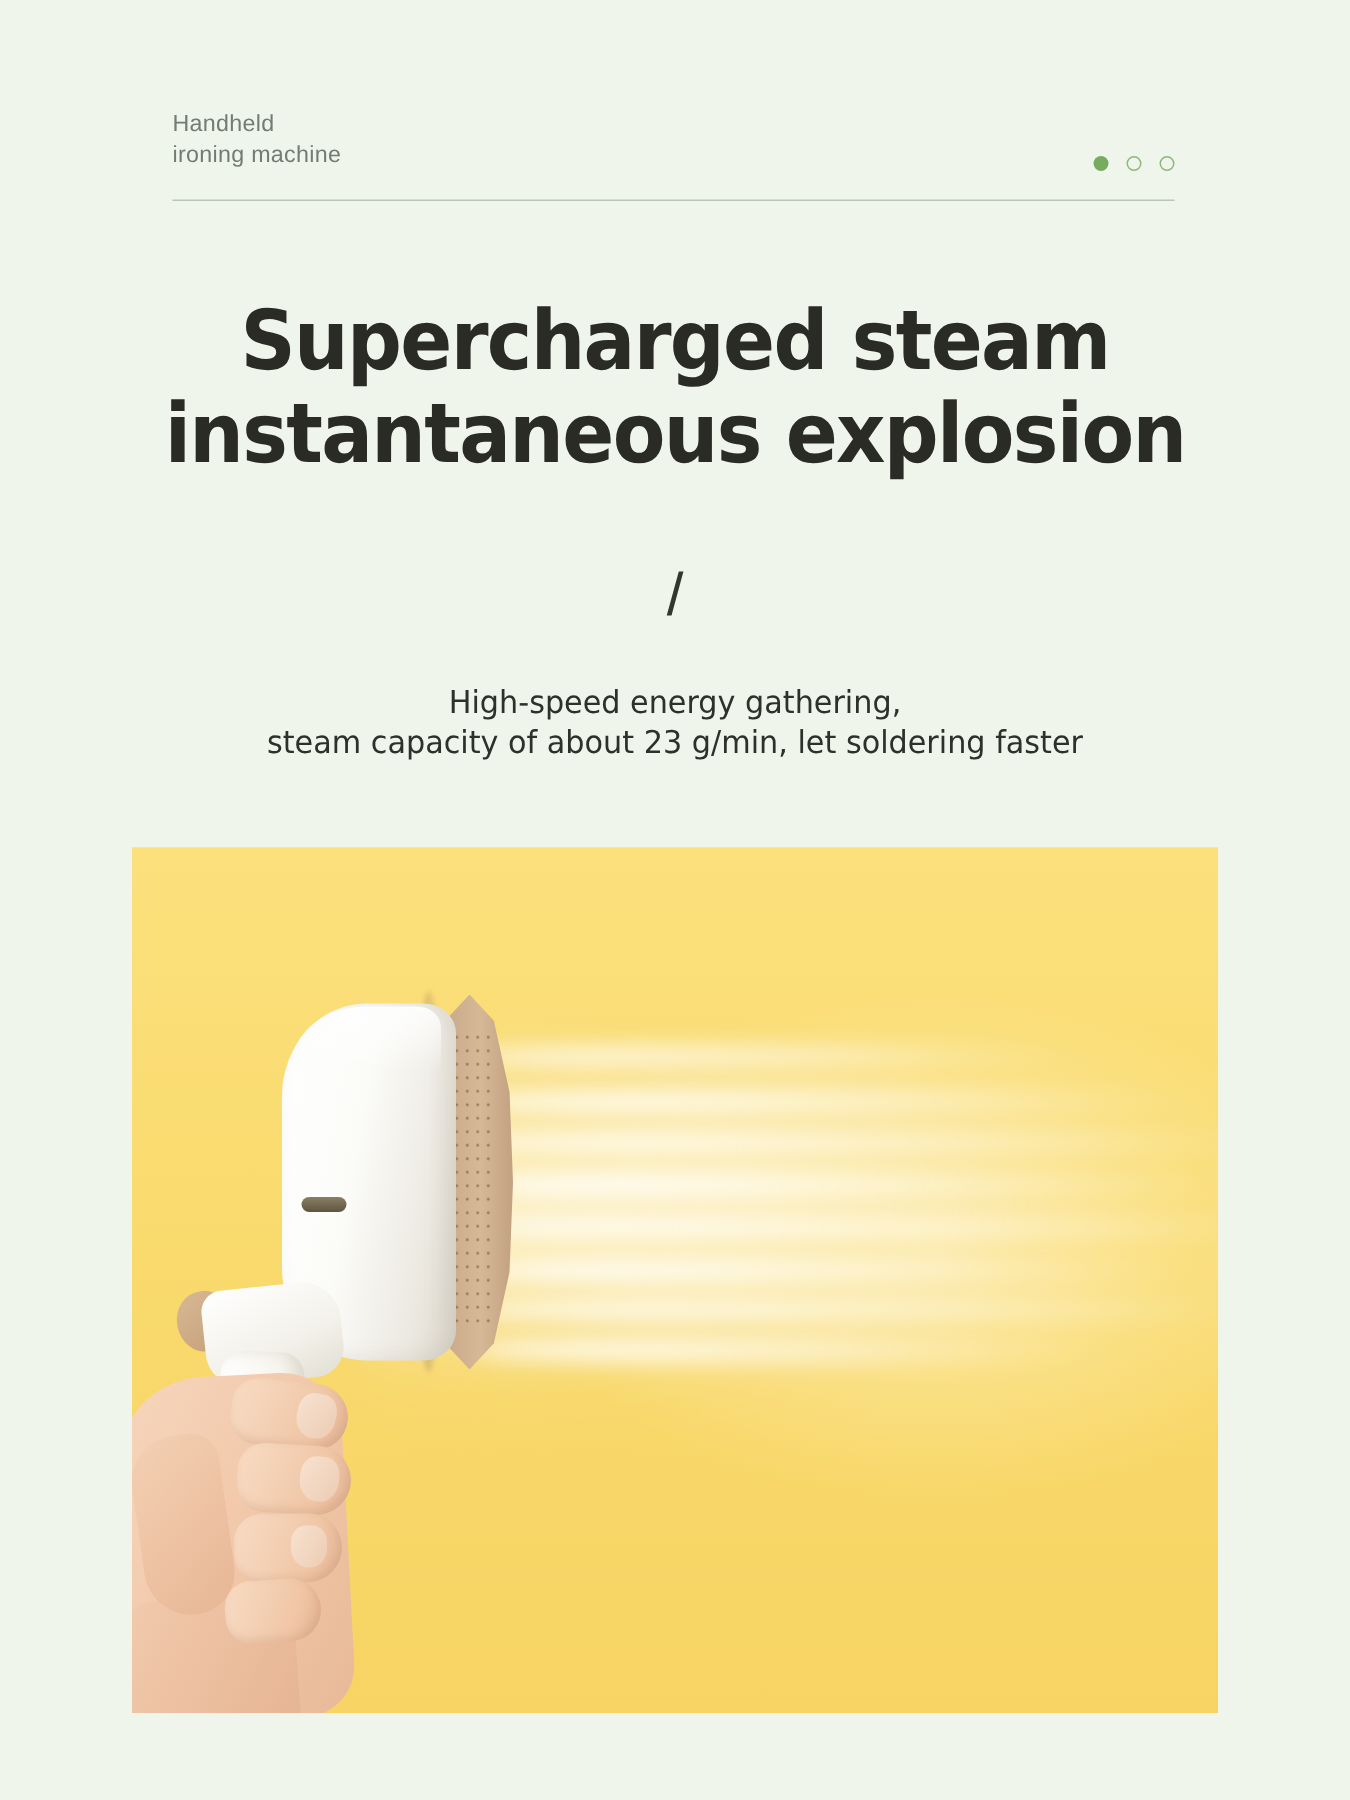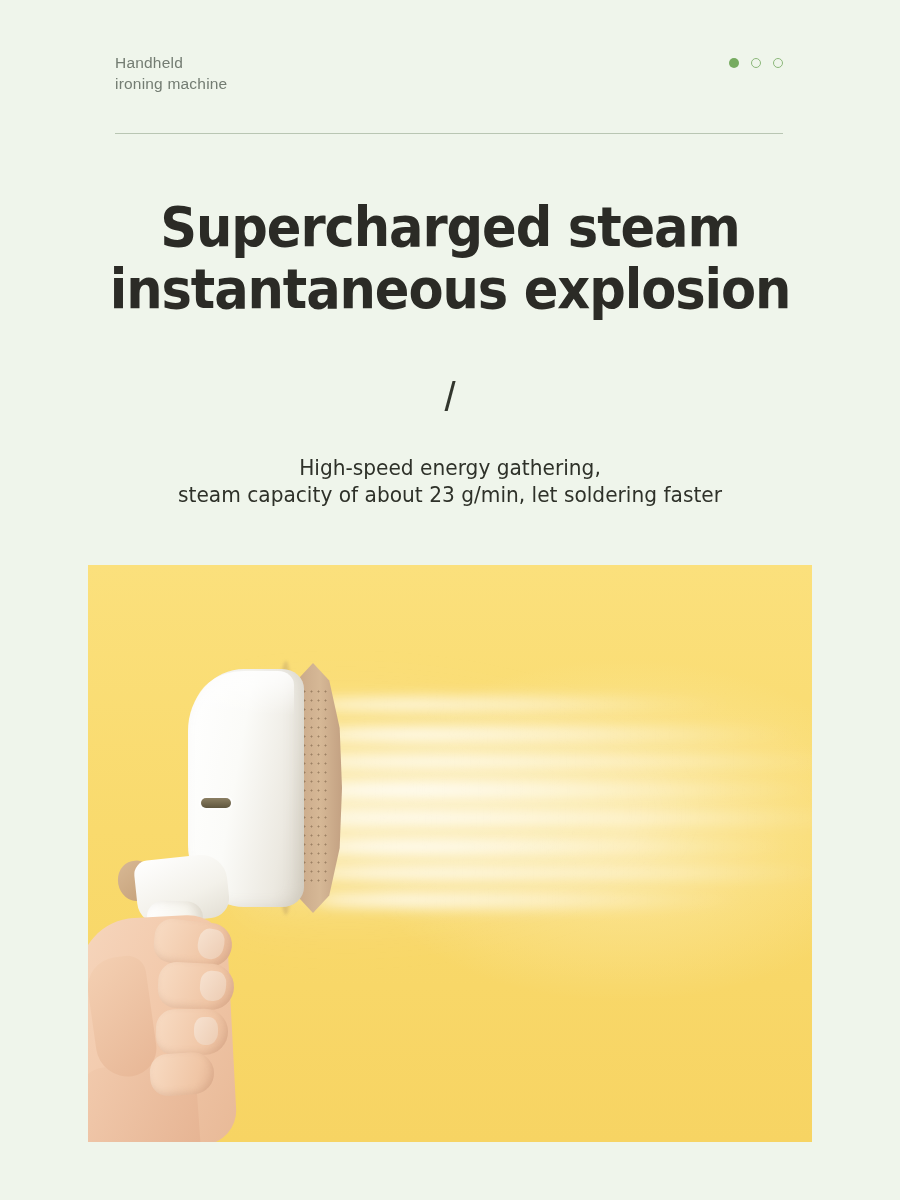--- a/index.html
+++ b/index.html
@@ -24,21 +24,21 @@
   }
 
   
   .header {
     position: absolute;
     left: 115px;
     top: 52px;
     width: 668px;
     height: 62px;
     display: flex;
-    align-items: flex-start;
+    align-items: flex-end;
     justify-content: space-between;
   }
   .brand-label {
     font-family: "Liberation Sans", sans-serif;
     font-size: 15.5px;
     line-height: 21px;
     color: #737c72;
     letter-spacing: 0.2px;
     white-space: pre-line;
   }

